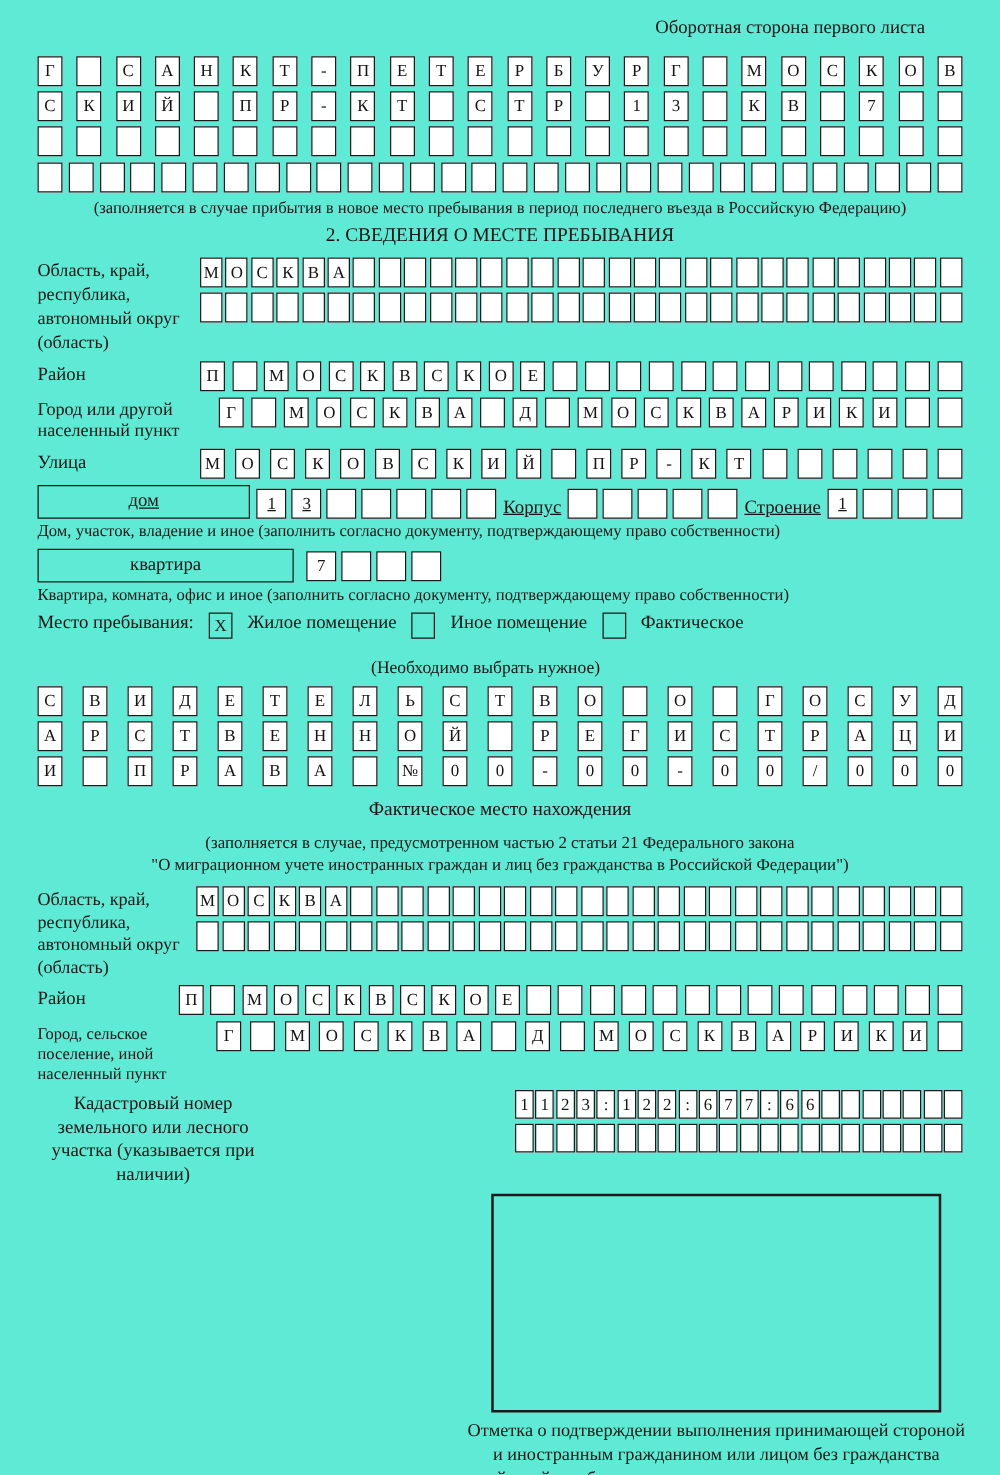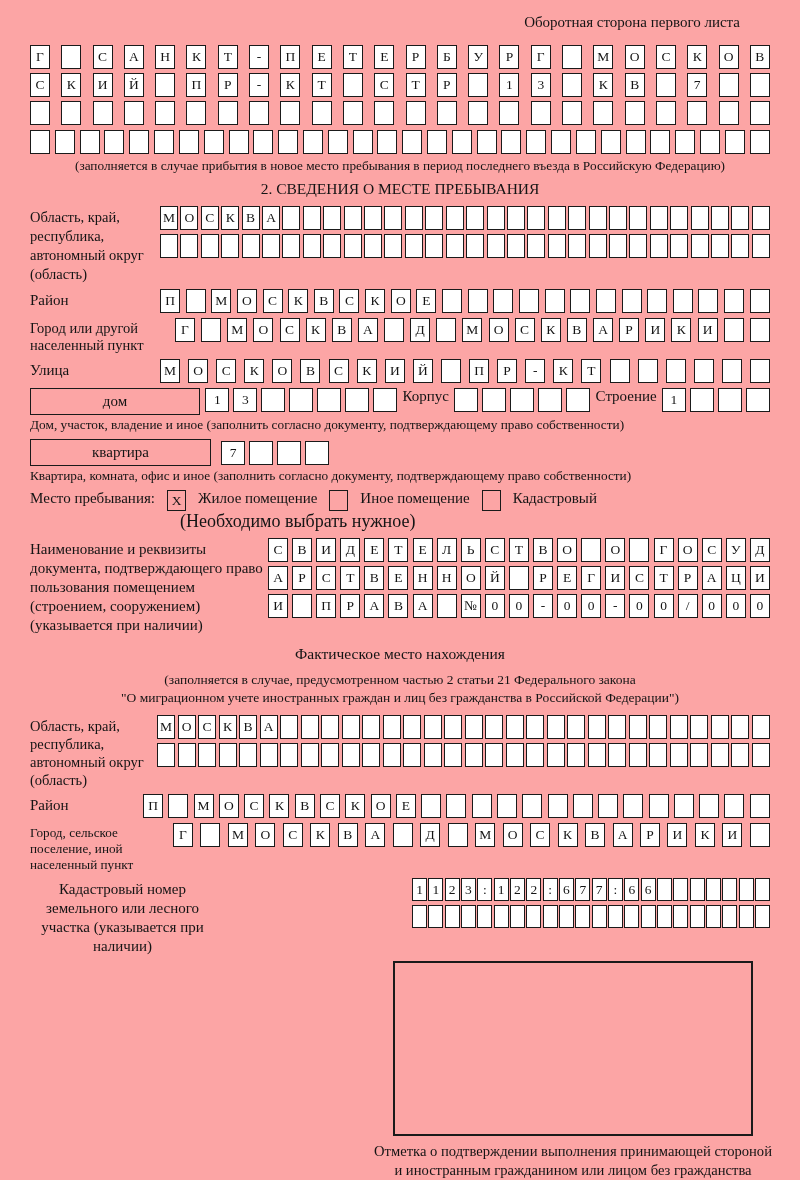--- a/index.html
+++ b/index.html
@@ -1,19 +1,19 @@
 <!DOCTYPE html>
 <html><head>
 <meta charset="utf-8">
 <style>
   * { margin:0; padding:0; box-sizing:border-box; }
   body { background:#fff; }
   .page {
     position:relative; width:800px; height:1180px; margin:0 auto;
-    background:#fca5a5; color:#141414;
+    background:#5eead4; color:#141414;
     font-family:"Liberation Serif","DejaVu Serif",serif;
     padding:14px 30px 0 30px; overflow:hidden;
   }
   .hdr-note { text-align:right; font-size:15px; padding-right:30px; margin-bottom:14px; }
 
   
   .field { display:flex; align-items:flex-start; margin-bottom:5px; }
   .flabel { flex:0 0 auto; font-size:15px; line-height:19px; padding-top:2px; }
   .frows { flex:1 1 auto; display:flex; flex-direction:column; gap:4px; }
   .cells { display:flex; justify-content:space-between; width:100%; }
@@ -37,32 +37,32 @@
   .w-gorodf{ width:143px; font-size:13.2px; line-height:16px; }
   .w-kad   { width:382px;text-align:center; }
   .w-kad .inner { width:185px; display:block; }
 
   .fullrow { margin:0 0 4px 0; }
   .cap { font-size:13.3px; margin:2px 0 6px 0; }
   .cap-center { text-align:center; }
   .sec-title { text-align:center; font-weight:normal; font-size:15.5px; margin:6px 0 8px 0; }
 
   
-  .dom-line { display:flex; align-items:flex-start; justify-content:space-between; margin:2px 0 2px 0; }
+  .dom-line { display:flex; align-items:flex-end; justify-content:space-between; margin:2px 0 2px 0;text-decoration:underline; }
   .wide-box { border:1.6px solid #1a1a1a; height:27px; display:flex; align-items:center; justify-content:center; font-size:15px; }
   .dom-box { width:170px; }
-  .kv-box  { width:181px; }
+  .kv-box  { width:205px; }
   .inline-cells { display:flex; gap:4px; }
   .inline-lbl { font-size:15px; }
   .kv-line { display:flex; align-items:center; gap:10px; margin:2px 0 2px 0; }
 
   
   .mesto-line { display:flex; gap:12px; margin:4px 0 0 0; font-size:15px; }
   .chk { width:19px; height:21px; border:1.6px solid #1a1a1a; display:inline-flex; align-items:center; justify-content:center; font-size:13.5px; }
-  .mesto-cap { width:300px; margin-left:150px; text-align:left; font-size:18px; margin-top:0; margin-bottom:6px; }
+  .mesto-cap { width:300px; margin-left:150px; text-align:right; font-size:14px; margin-top:16px; margin-bottom:6px; }
 
   .fact-cap { text-align:center; font-size:13.5px; line-height:18px; }
 
   .mark-wrap { margin-left:363px; width:400px; }
   .mark-box { width:360px; height:175px; border:2px solid #1a1a1a; margin-bottom:6px; }
   .mark-note { width:400px; text-align:center; font-size:14.6px; line-height:19px; margin-left:-20px; }
 </style>
 </head>
 <body>
 
@@ -391,26 +391,25 @@
   </div>
   <div class="cap">Квартира, комната, офис и иное (заполнить согласно документу, подтверждающему право собственности)</div>
 
   <div class="mesto-line">
     <span>Место пребывания:</span>
     <span class="chk">X</span>
     <span>Жилое помещение</span>
     <span class="chk"></span>
     <span>Иное помещение</span>
     <span class="chk"></span>
-    <span>Кадастровый</span>
+    <span>Фактическое</span>
   </div>
   <div class="mesto-cap">(Необходимо выбрать нужное)</div>
 
   <div class="field">
-    <div class="flabel w-doc">Наименование и реквизиты документа, подтверждающего право пользования помещением (строением, сооружением) (указывается при наличии)</div>
     <div class="frows">
       <div class="cells">
           <span class="cell">С</span>
           <span class="cell">В</span>
           <span class="cell">И</span>
           <span class="cell">Д</span>
           <span class="cell">Е</span>
           <span class="cell">Т</span>
           <span class="cell">Е</span>
           <span class="cell">Л</span>

